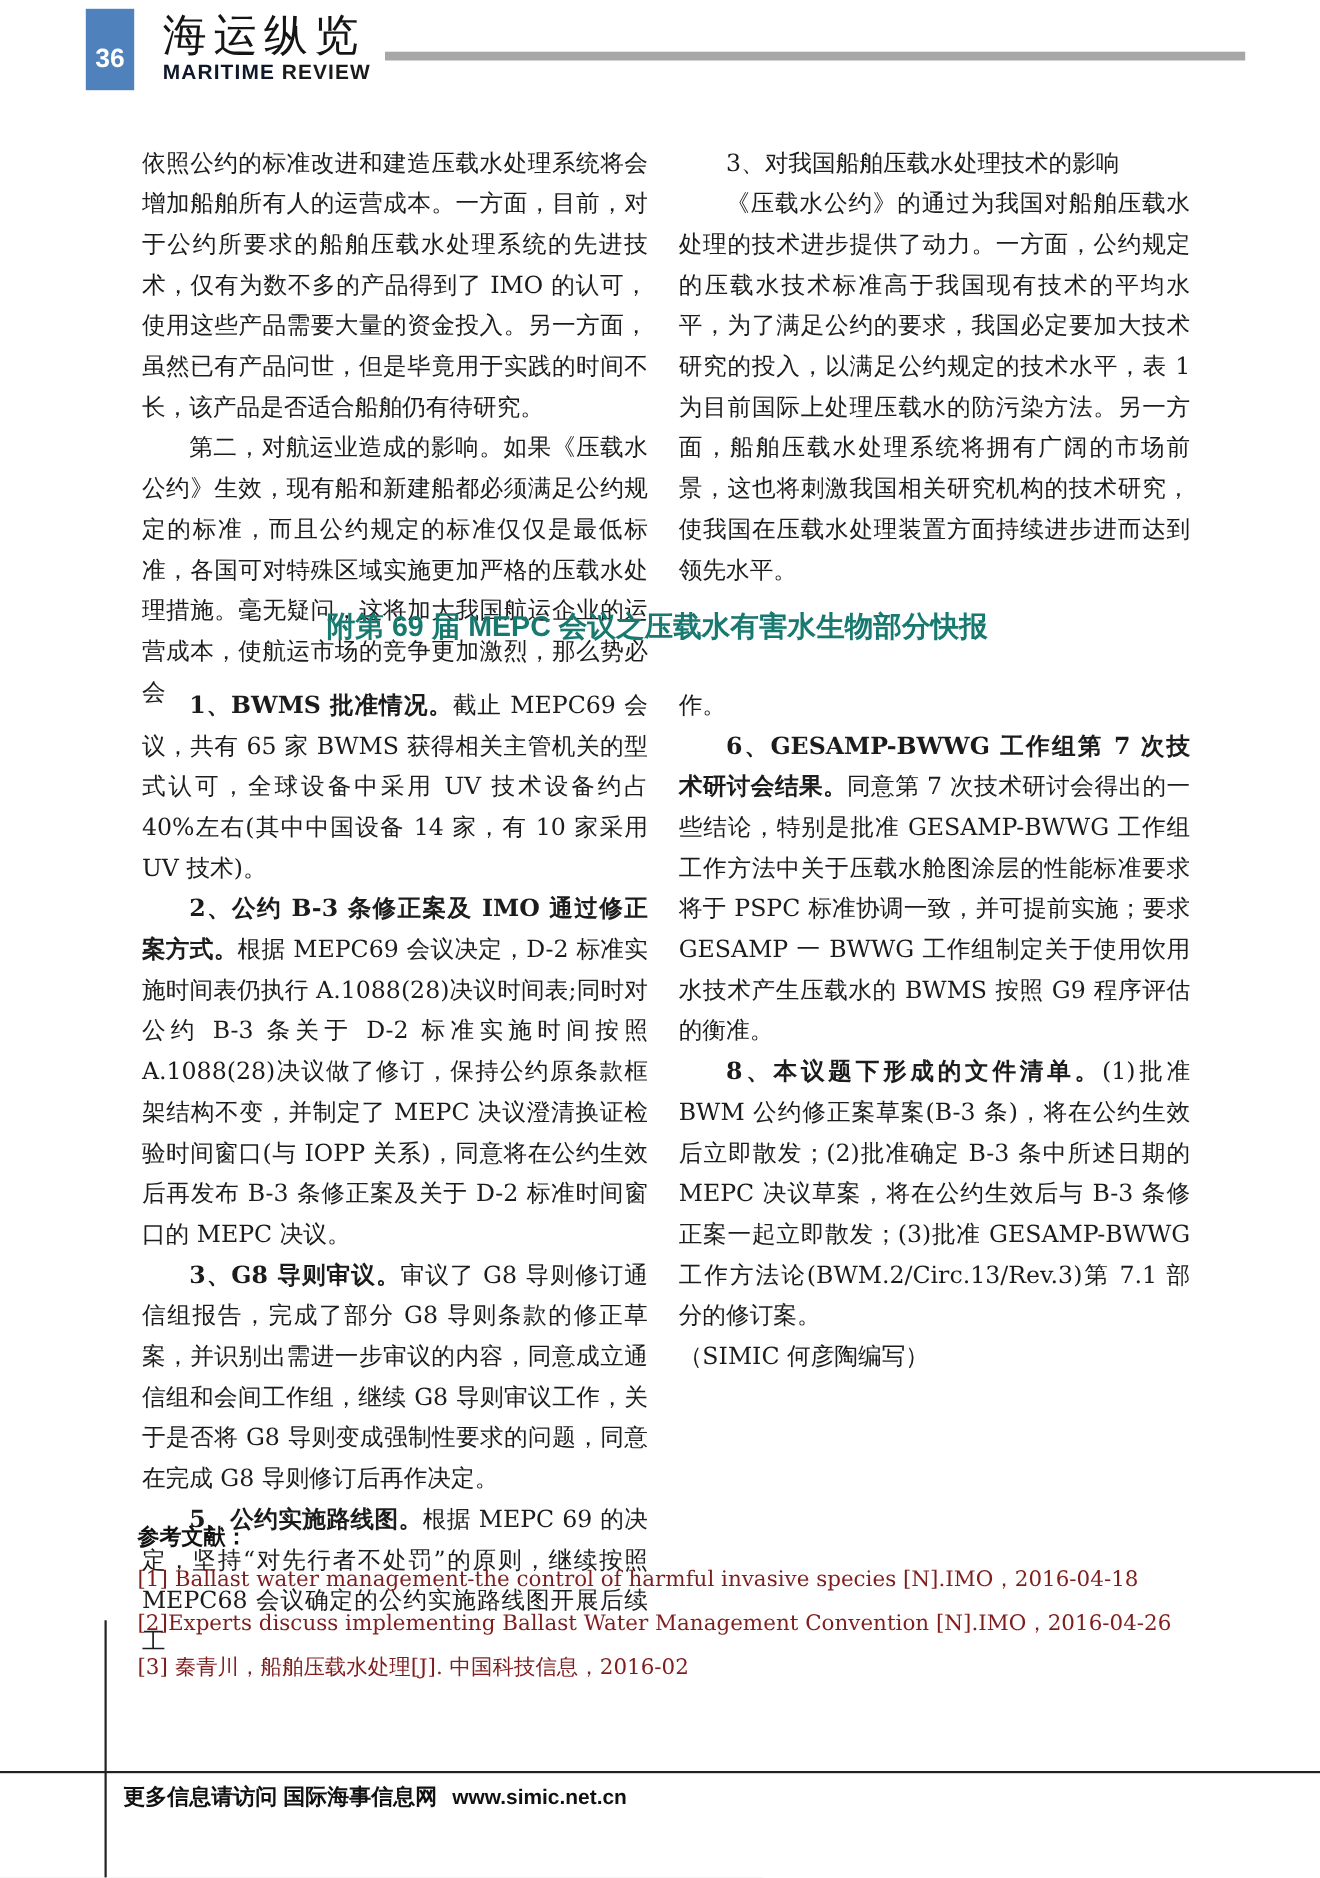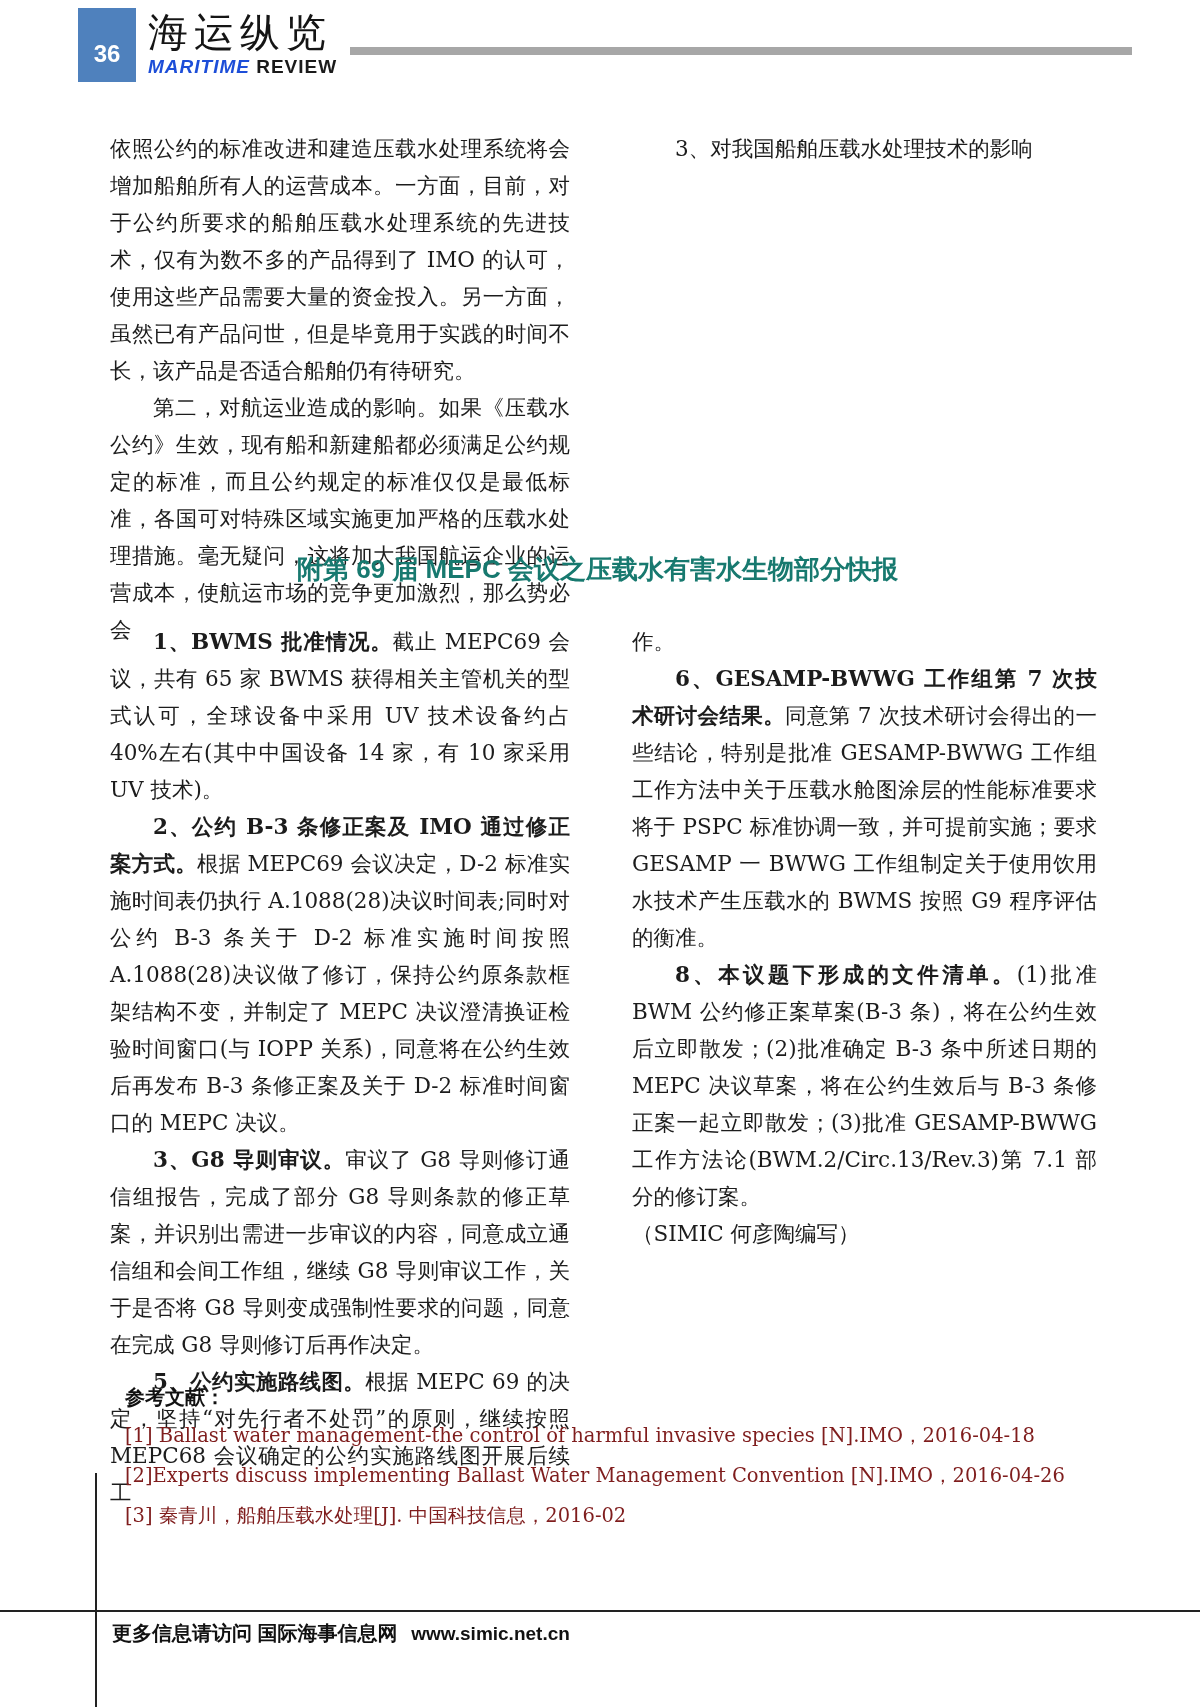--- a/index.html
+++ b/index.html
@@ -7,43 +7,43 @@
     position:relative;
     width:1200px;height:1707px;
     background:#ffffff;
     margin:0 auto;
     overflow:hidden;
     font-family:"DejaVu Serif","Liberation Serif",serif;
     color:#1c1c1c;
   }
   
   .page-num-box{
-    position:absolute;left:78px;top:8px;width:58px;height:74px;
+    position:absolute;left:78px;top:8px;width:44px;height:74px;
     background:#4f81bd;display:flex;align-items:center;justify-content:center;
   }
   .page-num{
     color:#ffffff;font-family:"Liberation Sans",sans-serif;
     font-weight:bold;font-size:24px;margin-top:18px;
   }
   .masthead{position:absolute;left:148px;top:10px;}
   .masthead-cn{
     font-family:"DejaVu Serif","Liberation Serif",serif;
     font-size:40px;letter-spacing:6px;color:#151515;line-height:1.1;
   }
   .masthead-en{
     font-family:"Liberation Sans",sans-serif;font-weight:bold;
     font-size:19px;letter-spacing:1px;margin-top:2px;
   }
-  .masthead-en .en-blue{color:#1d4ed8;font-style:italic;}
+  .masthead-en .en-blue{color:#0f172a;}
   .masthead-en .en-black{color:#1a1a1a;}
   .header-bar{
     position:absolute;left:350px;top:47px;width:782px;height:8px;background:#a7a7a7;
   }
   
-  .two-col{position:absolute;display:flex;gap:62px;}
+  .two-col{position:absolute;display:flex;gap:28px;margin-left:19px;}
   .col-left{width:460px;}
   .col-right{width:465px;}
   .article1{left:110px;top:130px;}
   .article2{left:110px;top:623px;}
   p.body-p{
     margin:0;font-size:21.5px;line-height:37px;
     text-align:justify;
   }
   p.indent{text-indent:2em;}
   p.body-p b{font-weight:bold;}
@@ -100,20 +100,21 @@
   </div>
   <div class="header-bar"></div>
 
   <div class="two-col article1">
     <div class="col-left">
       <p class="body-p"><span>依照公约的标准改进和建造压载水处理系统将会增加船舶所有人的运营成本。一方面，目前，对于公约所要求的船舶压载水处理系统的先进技术，仅有为数不多的产品得到了 IMO 的认可，使用这些产品需要大量的资金投入。另一方面，虽然已有产品问世，但是毕竟用于实践的时间不长，该产品是否适合船舶仍有待研究。</span></p>
       <p class="body-p indent"><span>第二，对航运业造成的影响。如果《压载水公约》生效，现有船和新建船都必须满足公约规定的标准，而且公约规定的标准仅仅是最低标准，各国可对特殊区域实施更加严格的压载水处理措施。毫无疑问，这将加大我国航运企业的运营成本，使航运市场的竞争更加激烈，那么势必会</span></p>
     </div>
     <div class="col-right">
       <p class="body-p indent"><span>3、对我国船舶压载水处理技术的影响</span></p>
+      <p class="body-p indent"><span>《压载水公约》的通过为我国对船舶压载水处理的技术进步提供了动力。一方面，公约规定的压载水技术标准高于我国现有技术的平均水平，为了满足公约的要求，我国必定要加大技术研究的投入，以满足公约规定的技术水平，表 1 为目前国际上处理压载水的防污染方法。另一方面，船舶压载水处理系统将拥有广阔的市场前景，这也将刺激我国相关研究机构的技术研究，使我国在压载水处理装置方面持续进步进而达到领先水平。</span></p>
     </div>
   </div>
 
   <div class="bulletin-heading">附第 69 届 MEPC 会议之压载水有害水生物部分快报</div>
 
   <div class="two-col article2">
     <div class="col-left">
       <p class="body-p indent"><b>1、BWMS 批准情况。</b><span>截止 MEPC69 会议，共有 65 家 BWMS 获得相关主管机关的型式认可，全球设备中采用 UV 技术设备约占 40%左右(其中中国设备 14 家，有 10 家采用 UV 技术)。</span></p>
       <p class="body-p indent"><b>2、公约 B-3 条修正案及 IMO 通过修正案方式。</b><span>根据 MEPC69 会议决定，D-2 标准实施时间表仍执行 A.1088(28)决议时间表;同时对公约 B-3 条关于 D-2 标准实施时间按照 A.1088(28)决议做了修订，保持公约原条款框架结构不变，并制定了 MEPC 决议澄清换证检验时间窗口(与 IOPP 关系)，同意将在公约生效后再发布 B-3 条修正案及关于 D-2 标准时间窗口的 MEPC 决议。</span></p>
       <p class="body-p indent"><b>3、G8 导则审议。</b><span>审议了 G8 导则修订通信组报告，完成了部分 G8 导则条款的修正草案，并识别出需进一步审议的内容，同意成立通信组和会间工作组，继续 G8 导则审议工作，关于是否将 G8 导则变成强制性要求的问题，同意在完成 G8 导则修订后再作决定。</span></p>

